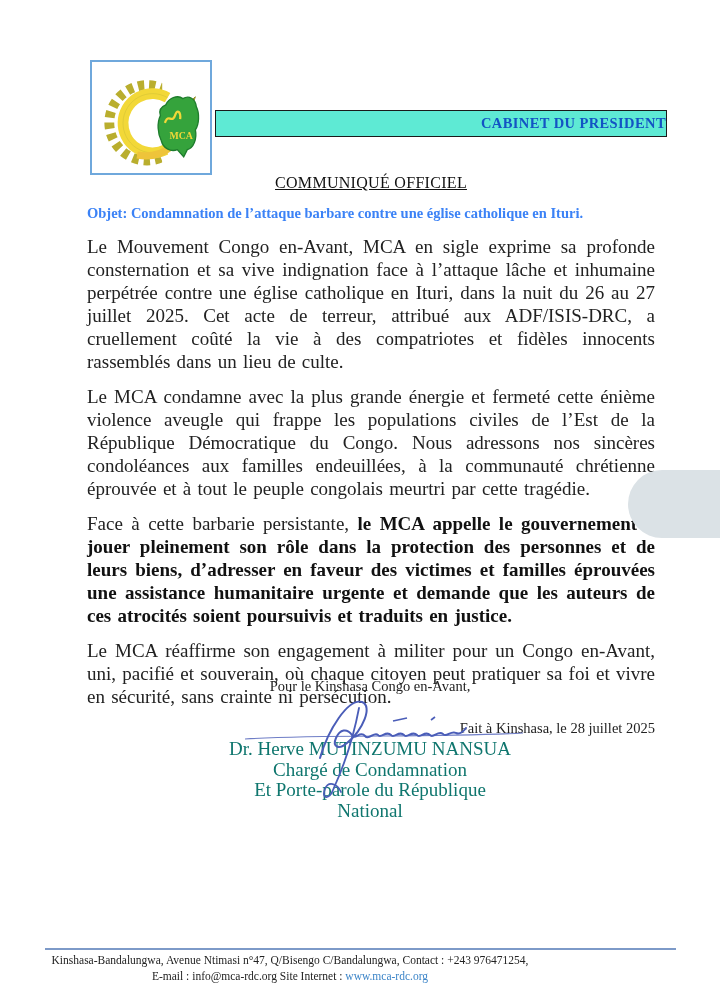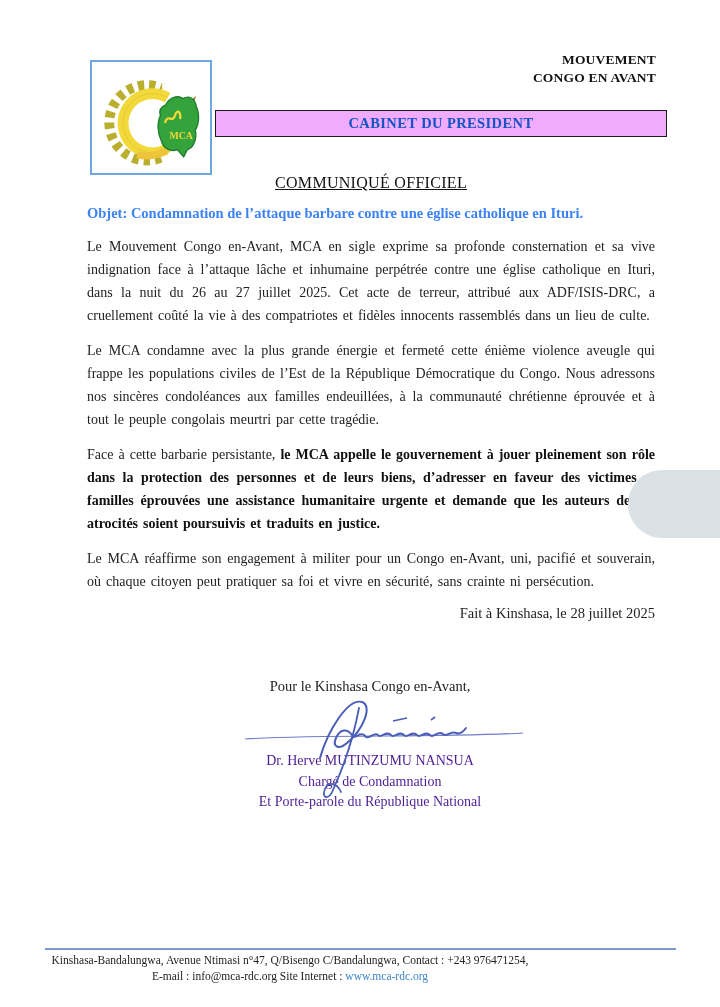--- a/index.html
+++ b/index.html
@@ -15,47 +15,47 @@
     display:flex;align-items:flex-end;justify-content:center;
   }
   .logo-box svg{width:112px;height:104px;display:block;}
   .org-name{
     position:absolute;right:64px;top:51px;width:250px;text-align:right;
     font-weight:bold;font-size:13.5px;line-height:17.5px;color:#111;
     letter-spacing:.2px;
   }
   .cabinet-box{
     position:absolute;left:215px;top:110px;width:452px;height:27px;
-    border:1.5px solid #1a1a1a;background:#f0abfc;box-sizing:border-box;
-    display:flex;align-items:center;justify-content:center;
+    border:1.5px solid #1a1a1a;background:#5eead4;box-sizing:border-box;
+    display:flex;align-items:center;justify-content:flex-end;
   }
   .cabinet-box span{
     font-weight:bold;font-size:14.5px;color:#1353c4;letter-spacing:.4px;
   }
   
   .content{position:absolute;left:87px;top:174px;width:568px;z-index:1;}
   .doc-title{
     text-align:center;font-weight:normal;font-size:16px;letter-spacing:.3px;
     text-decoration:underline;margin:0 0 13px 0;color:#111;
   }
   .objet{font-weight:bold;font-size:14.5px;margin:0 0 13px 0;color:#3b82f6;}
   .para{
-    font-size:14px;line-height:23px;text-align:justify;margin:0 0 12px 0;
+    font-size:19px;line-height:23px;text-align:justify;margin:0 0 12px 0;
     word-spacing:1.5px;color:#222;
   }
   .para b{color:#111;}
   .dateline{
     font-size:14.5px;text-align:right;margin:3px 0 0 0;color:#222;
   }
   
   .sig-block{
     position:absolute;left:225px;top:678px;width:290px;text-align:center;z-index:1;
   }
   .sig-intro{font-size:14.5px;color:#222;margin:0;}
-  .sig-names{margin-top:56px;font-size:14px;line-height:20.5px;color:#4c1d95;}
+  .sig-names{margin-top:44px;font-size:19px;line-height:20.5px;color:#0f766e;}
   .sig-svg{position:absolute;left:235px;top:692px;width:300px;height:120px;z-index:2;pointer-events:none;}
   
   .pill-overlay{
     position:absolute;left:628px;top:470px;width:100px;height:68px;
     background:#dbe2e6;border-radius:40px 0 0 40px;z-index:3;
   }
   
   .footer-rule{
     position:absolute;left:45px;top:948px;width:631px;height:0;
     border-top:2px solid #7d9ac8;z-index:1;
@@ -87,24 +87,20 @@
       <path d="M 78,40 C 82,31 92,29 97,33 C 104,29 111,33 112,42 C 116,50 115,62 111,68
                C 113,78 109,88 102,90 L 98,98 L 91,90 C 83,93 75,88 73,80
                C 69,72 68,60 72,52 C 70,46 73,42 78,40 Z" fill="#35a33c" stroke="#1e7d2c" stroke-width="1.5"></path>
 
       <path d="M 77,60 C 81,48 85,63 89,50 C 91,45 95,48 94,56" fill="none" stroke="#f2d838" stroke-width="2.5"></path>
 
       <text x="82" y="78" font-size="11" font-weight="bold" fill="#f2d838" font-family="Liberation Serif, serif">MCA</text>
     </svg>
   </div>
 
-  <div class="org-name">
-    <div>MOUVEMENT</div>
-    <div>CONGO EN AVANT</div>
-  </div>
 
   <div class="cabinet-box">
     <span>CABINET DU PRESIDENT</span>
   </div>
 
   <div class="content">
     <p class="doc-title">COMMUNIQUÉ OFFICIEL</p>
     <p class="objet">Objet: Condamnation de l’attaque barbare contre une église catholique en Ituri.</p>
     <p class="para">Le Mouvement Congo en-Avant, MCA en sigle exprime sa profonde consternation et sa vive indignation face à l’attaque lâche et inhumaine perpétrée contre une église catholique en Ituri, dans la nuit du 26 au 27 juillet 2025. Cet acte de terreur, attribué aux ADF/ISIS-DRC, a cruellement coûté la vie à des compatriotes et fidèles innocents rassemblés dans un lieu de culte.</p>
     <p class="para">Le MCA condamne avec la plus grande énergie et fermeté cette énième violence aveugle qui frappe les populations civiles de l’Est de la République Démocratique du Congo. Nous adressons nos sincères condoléances aux familles endeuillées, à la communauté chrétienne éprouvée et à tout le peuple congolais meurtri par cette tragédie.</p>

